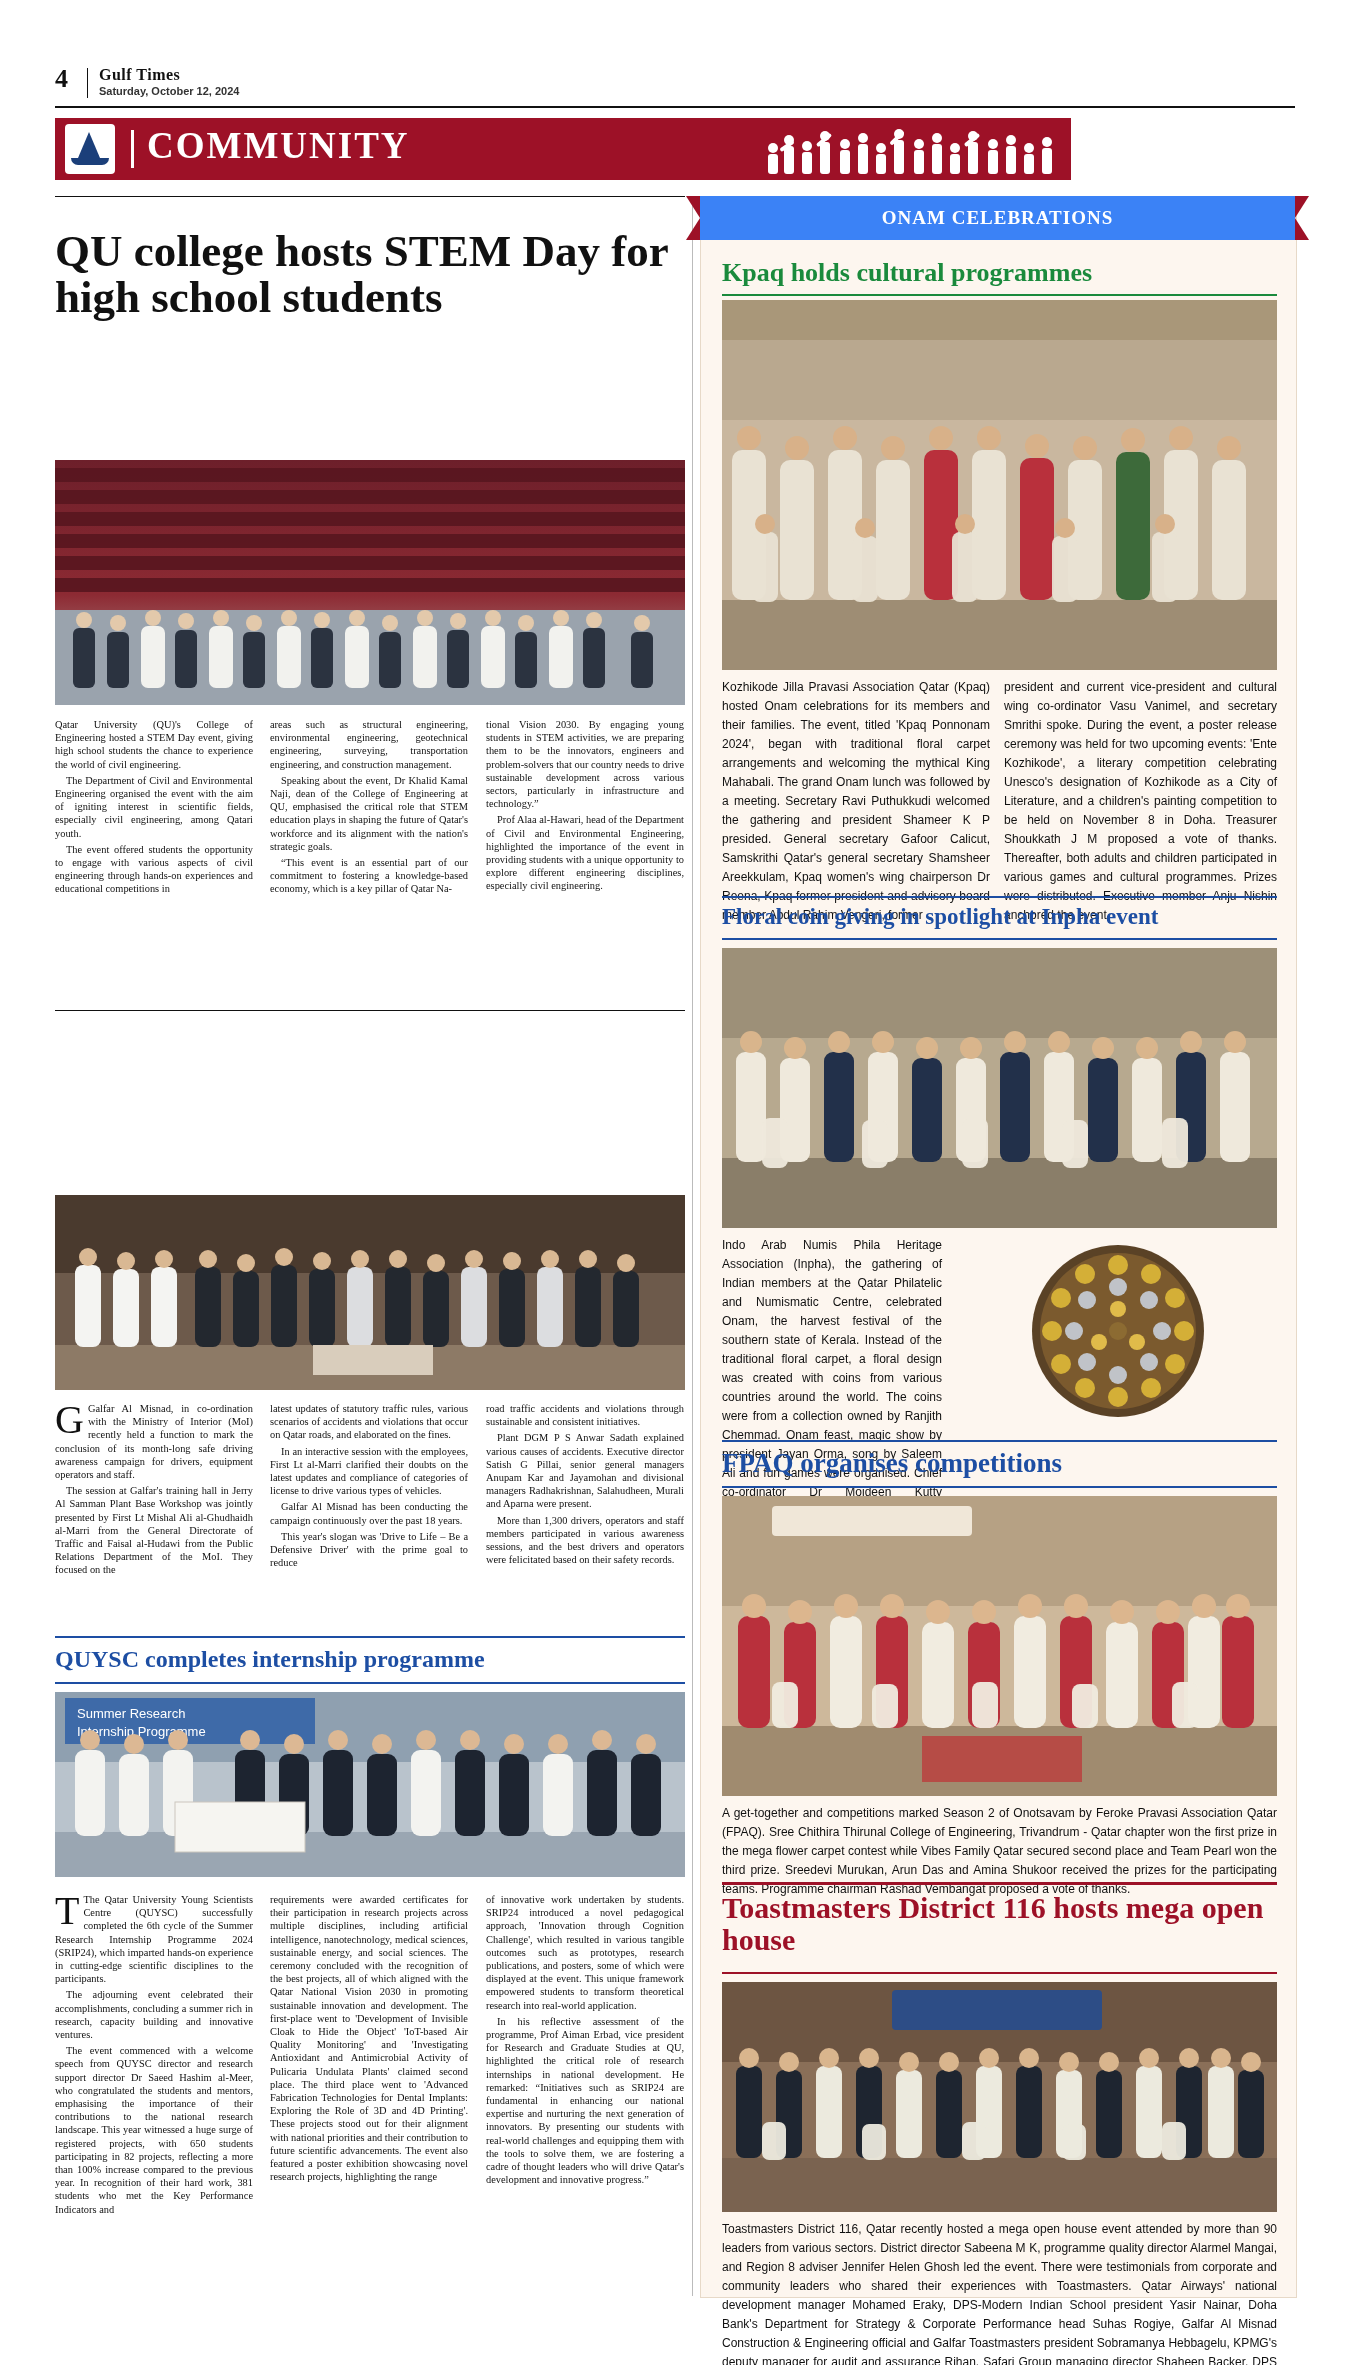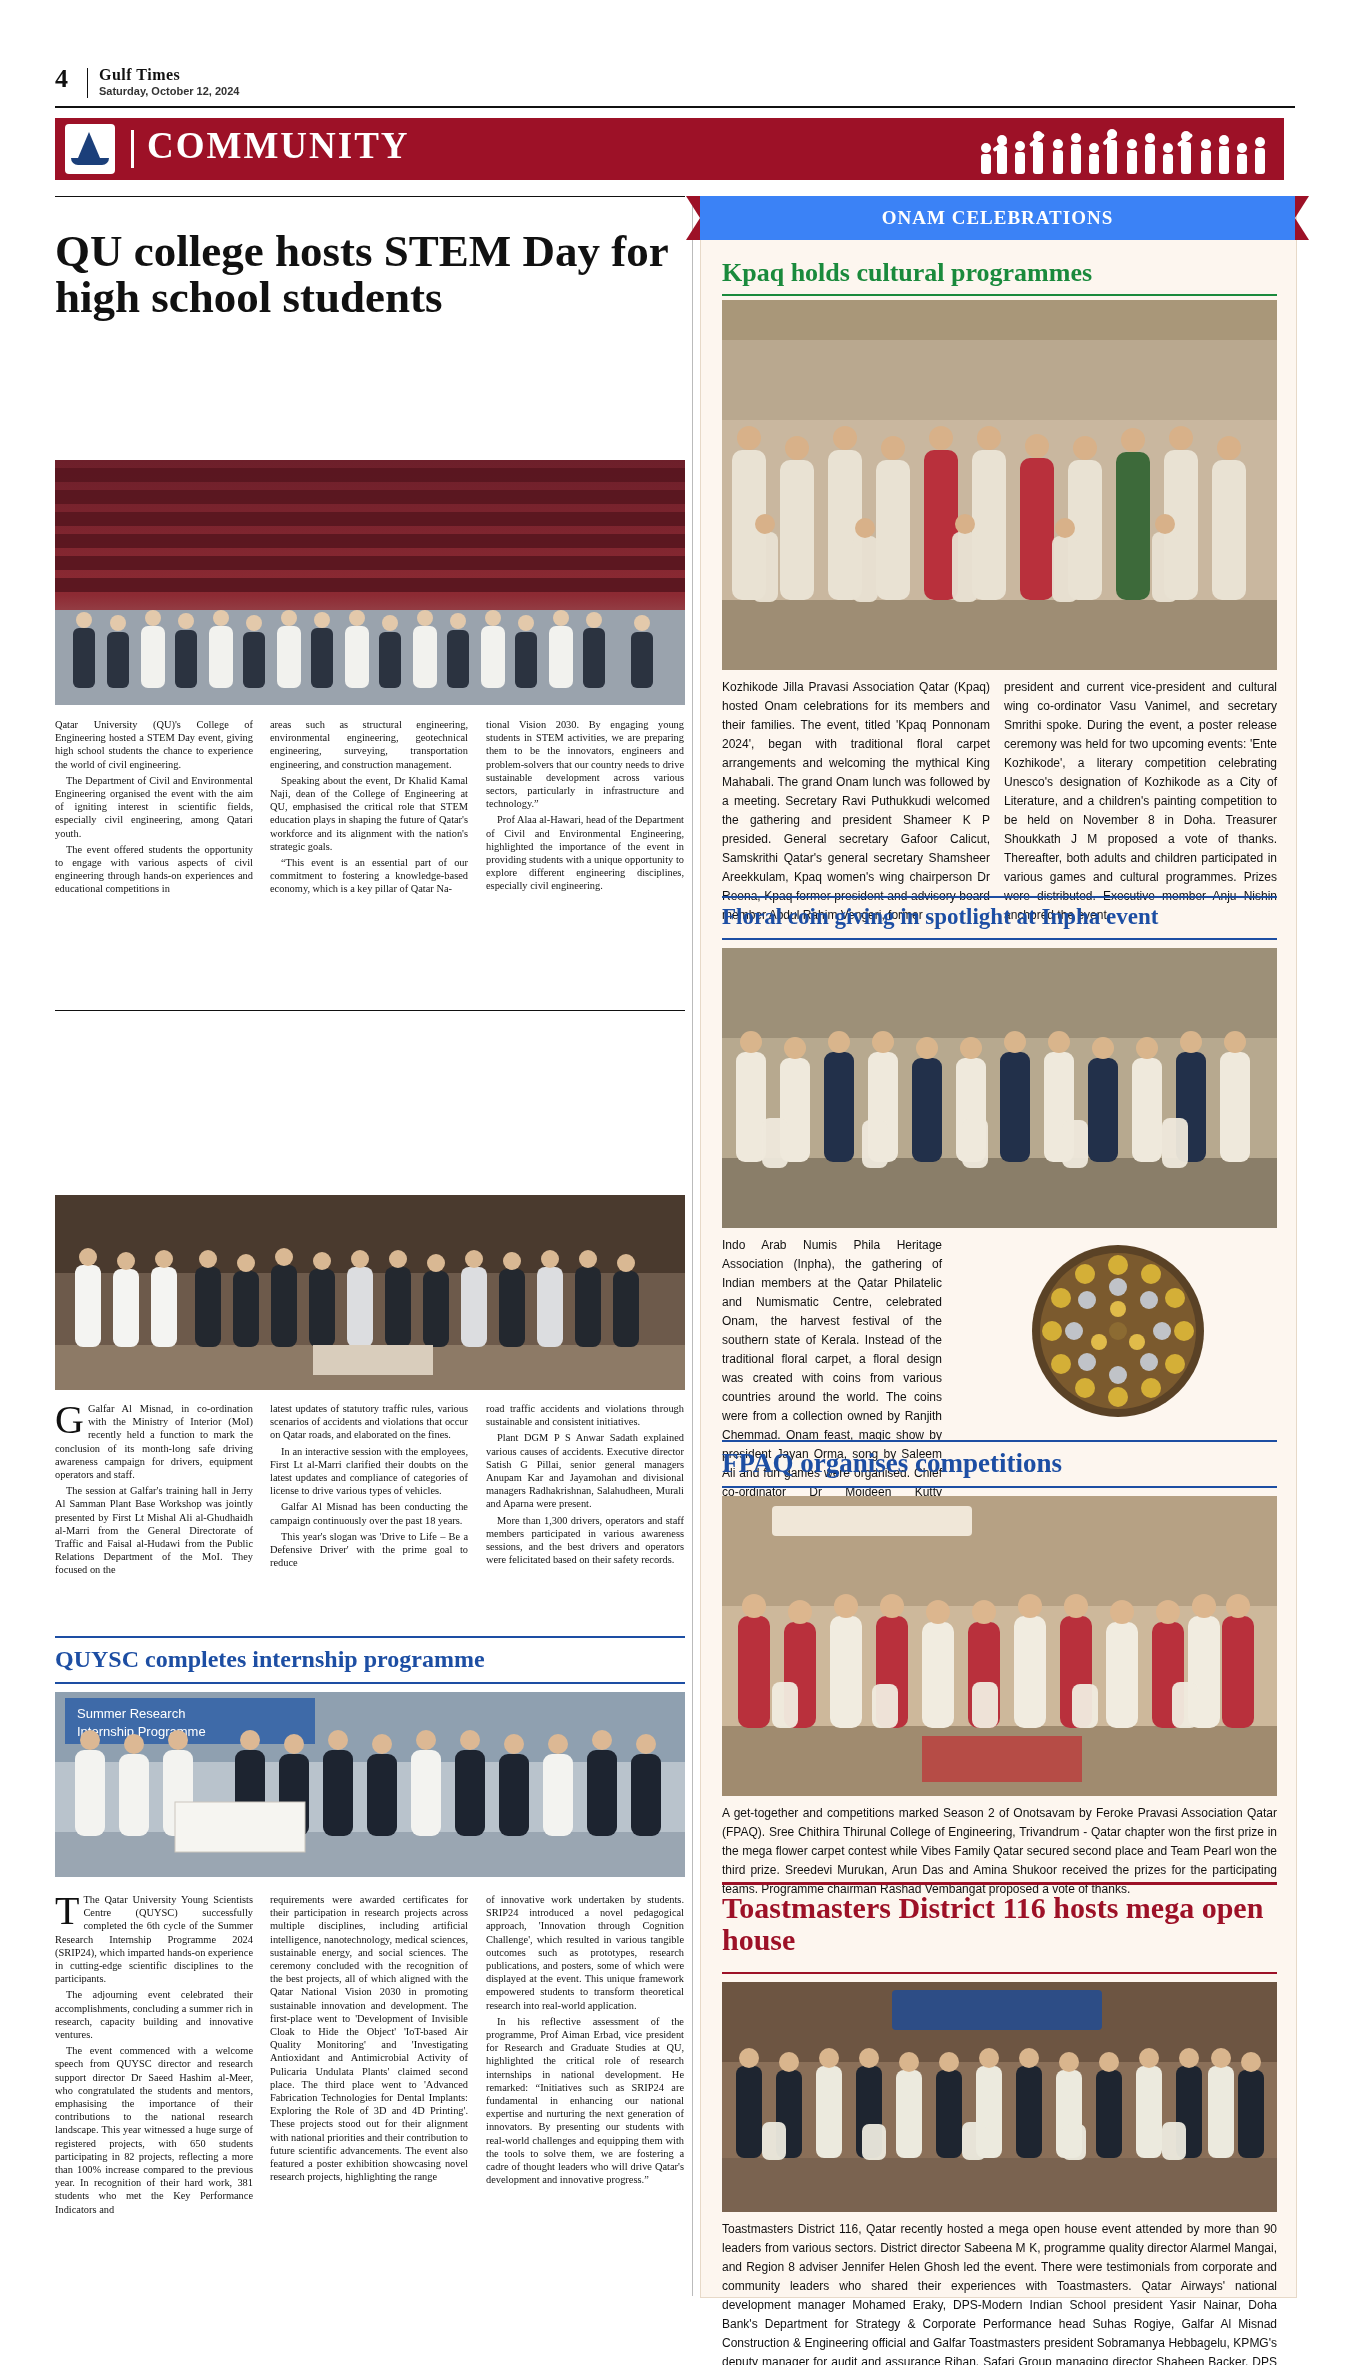--- a/index.html
+++ b/index.html
@@ -7,21 +7,21 @@
   .page{position:absolute;left:0;top:0;width:1351px;height:2365px;background:#fff;}
 
   
   .folio{position:absolute;left:55px;top:72px;width:1240px;height:34px;border-bottom:2px solid #111;}
   .folio .num{position:absolute;left:0;top:-8px;font-size:26px;font-weight:bold;font-family:"Liberation Serif",serif;}
   .folio .sep{position:absolute;left:32px;top:-4px;width:1px;height:30px;background:#111;}
   .folio .gt{position:absolute;left:44px;top:-6px;font-size:16px;font-weight:bold;letter-spacing:.5px;}
   .folio .date{position:absolute;left:44px;top:13px;font-size:11px;color:#333;font-family:"Liberation Sans",sans-serif;font-weight:bold;}
 
   
-  .band{position:absolute;left:55px;top:118px;width:1229px;height:62px;background:#9d1127;}
+  .band{position:absolute;left:55px;top:118px;width:1016px;height:62px;background:#9d1127;}
   .band .logo{position:absolute;left:10px;top:6px;width:50px;height:50px;background:#fff;border-radius:4px;}
   .band .logo .sail{position:absolute;left:13px;top:8px;width:0;height:0;border-left:11px solid transparent;border-right:11px solid transparent;border-bottom:26px solid #1b3f7a;}
   .band .logo .hull{position:absolute;left:6px;top:34px;width:38px;height:7px;background:#1b3f7a;border-radius:0 0 10px 10px;}
   .band .bar{position:absolute;left:76px;top:12px;width:3px;height:38px;background:#fff;}
   .band .title{position:absolute;left:92px;top:6px;font-size:37px;font-weight:bold;color:#fff;letter-spacing:2px;font-family:"Liberation Serif",serif;}
   .band .crowd{position:absolute;right:12px;top:4px;width:300px;height:54px;}
 
   
   .col{position:absolute;font-size:10.4px;line-height:13.2px;text-align:justify;font-family:"Liberation Serif",serif;}
   .col p{margin:0 0 3px 0;text-indent:11px;}

